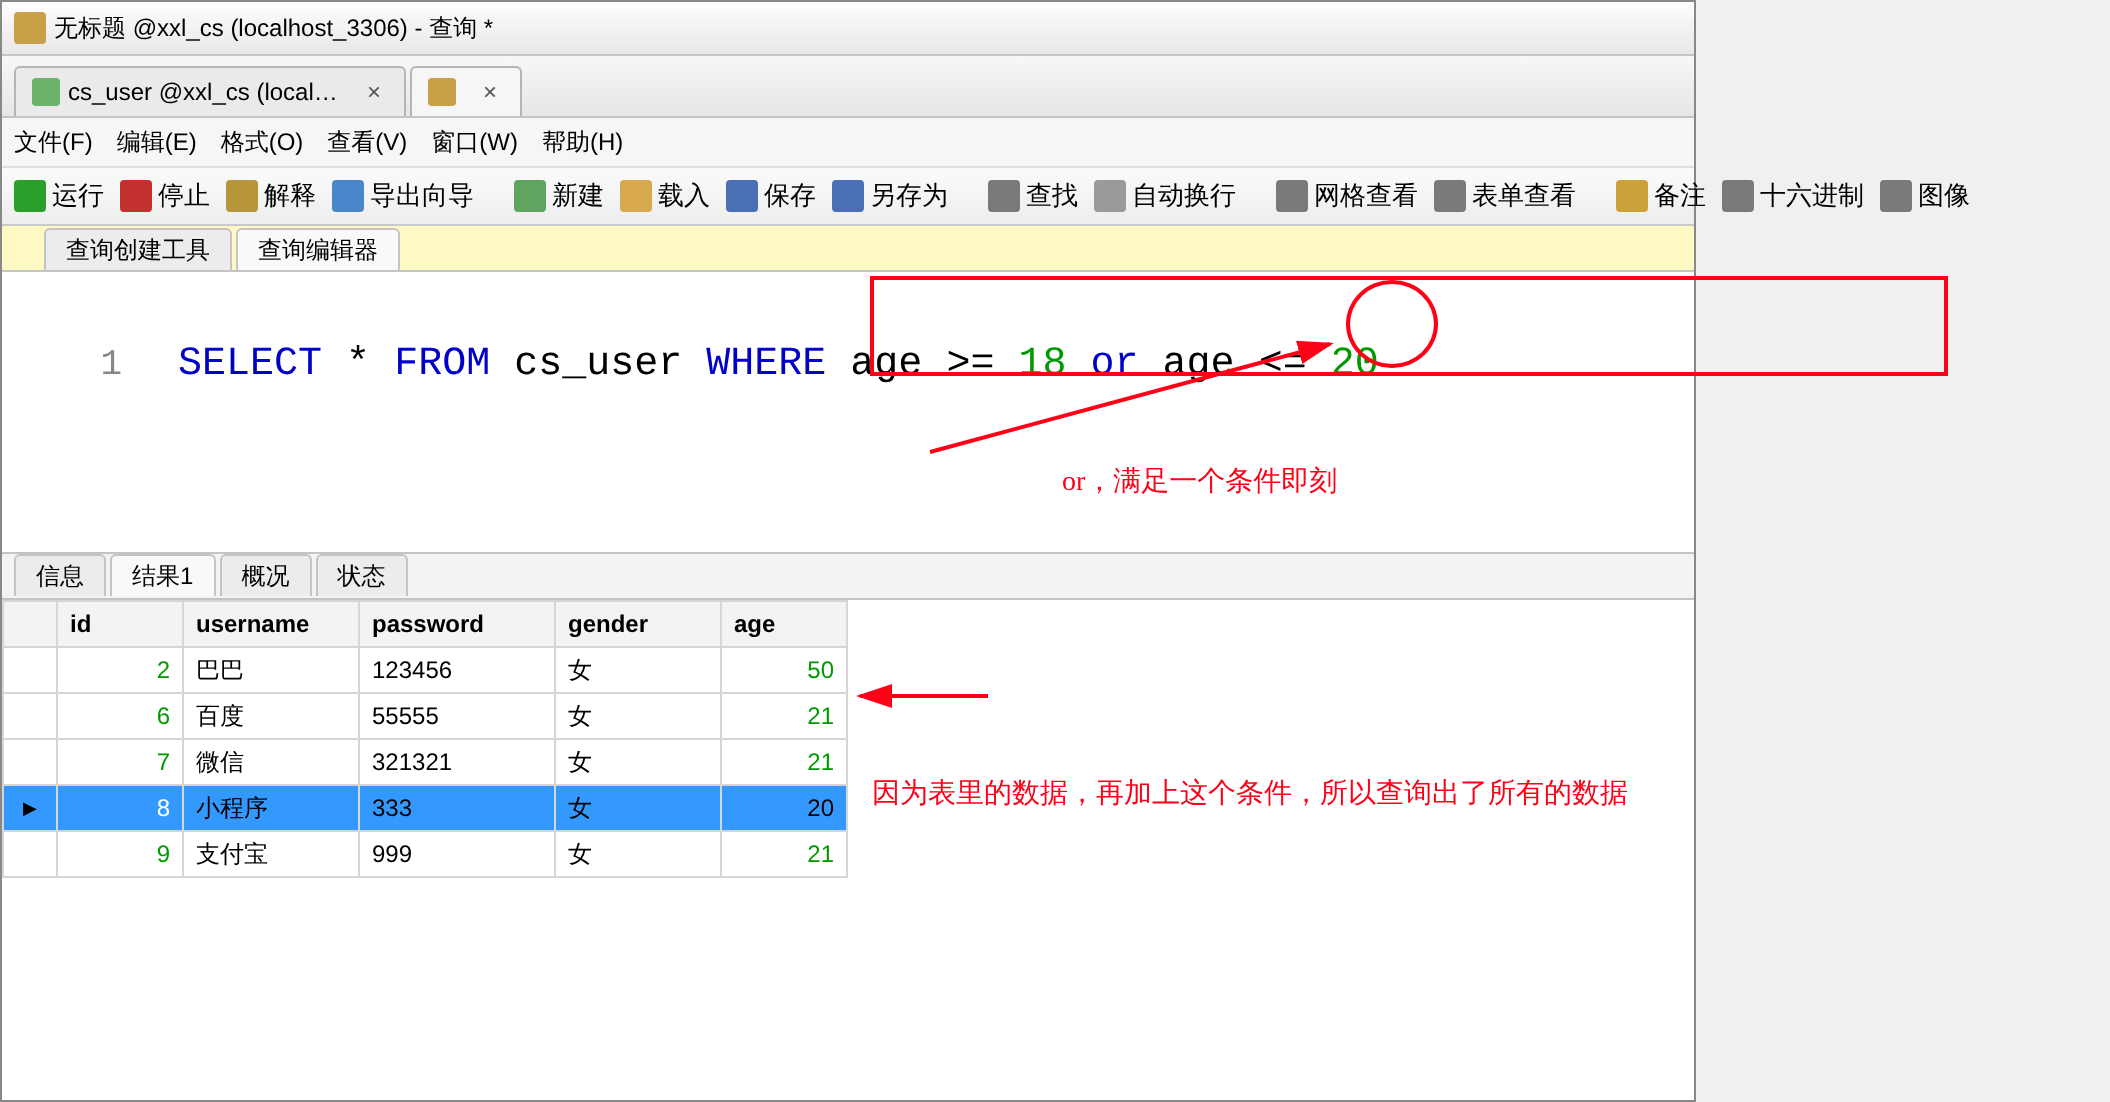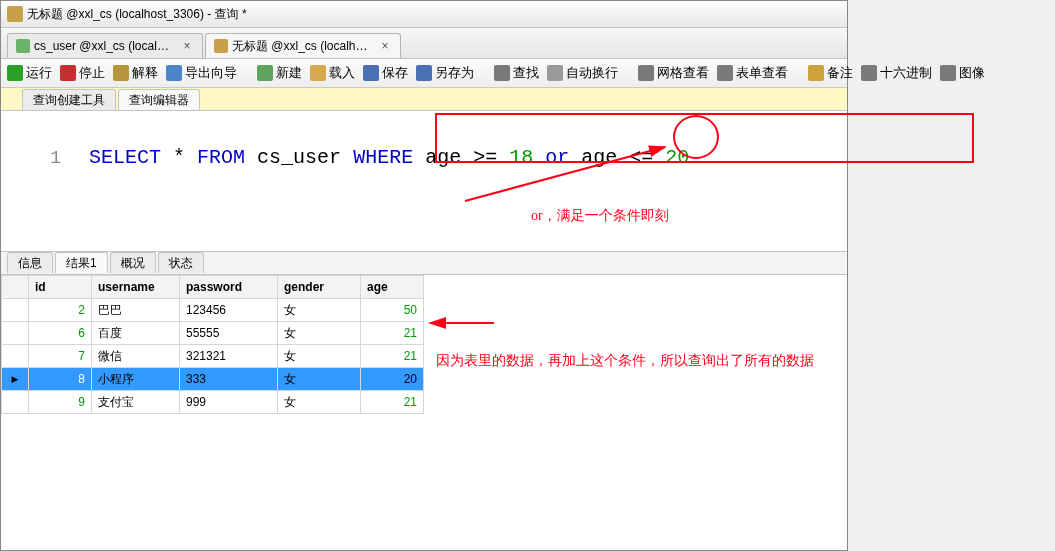--- a/index.html
+++ b/index.html
@@ -75,25 +75,32 @@
   </div>
 
   <div class="tabstrip">
     <div class="tab inactive">
       <span class="ticon i-db"></span>
       <span class="tlabel">cs_user @xxl_cs (localho...</span>
       <span class="tclose">×</span>
     </div>
     <div class="tab">
       <span class="ticon i-note"></span>
-      <span class="tlabel">无标题 @xxl_cs (localho...</span>
       <span class="tclose">×</span>
     </div>
   </div>
 
+  <div class="menubar">
+    <span class="mitem">文件(F)</span>
+    <span class="mitem">编辑(E)</span>
+    <span class="mitem">格式(O)</span>
+    <span class="mitem">查看(V)</span>
+    <span class="mitem">窗口(W)</span>
+    <span class="mitem">帮助(H)</span>
+  </div>
 
   <div class="toolbar">
     <div class="tbtn">
         <span class="ticon i-run"></span>
         <span>运行</span>
       </div>
     <div class="tbtn">
         <span class="ticon i-stop"></span>
         <span>停止</span>
       </div>
@@ -248,18 +255,18 @@
       <div class="results-rhs">
 
         <svg class="arrow-svg" style="left:0;top:28px" width="80" height="40">
           <defs>
               <marker id="ah2" markerWidth="10" markerHeight="10" refX="8" refY="3" orient="auto">
                 <path d="M0,0 L0,6 L9,3 z" fill="#ff0017"></path>
               </marker>
             </defs>
           <line x1="70" y1="20" x2="6" y2="20" stroke="#ff0017" stroke-width="2" marker-end="url(#ah2)"></line>
         </svg>
-        <div class="anno-text" style="left:12px;top:77px">因为表里的数据，再加上这个条件，所以查询出了所有的数据</div>
+        <div class="anno-text" style="left:12px;top:88px">因为表里的数据，再加上这个条件，所以查询出了所有的数据</div>
       </div>
     </div>
   </div>
 
 </div>
 
 </body></html>

